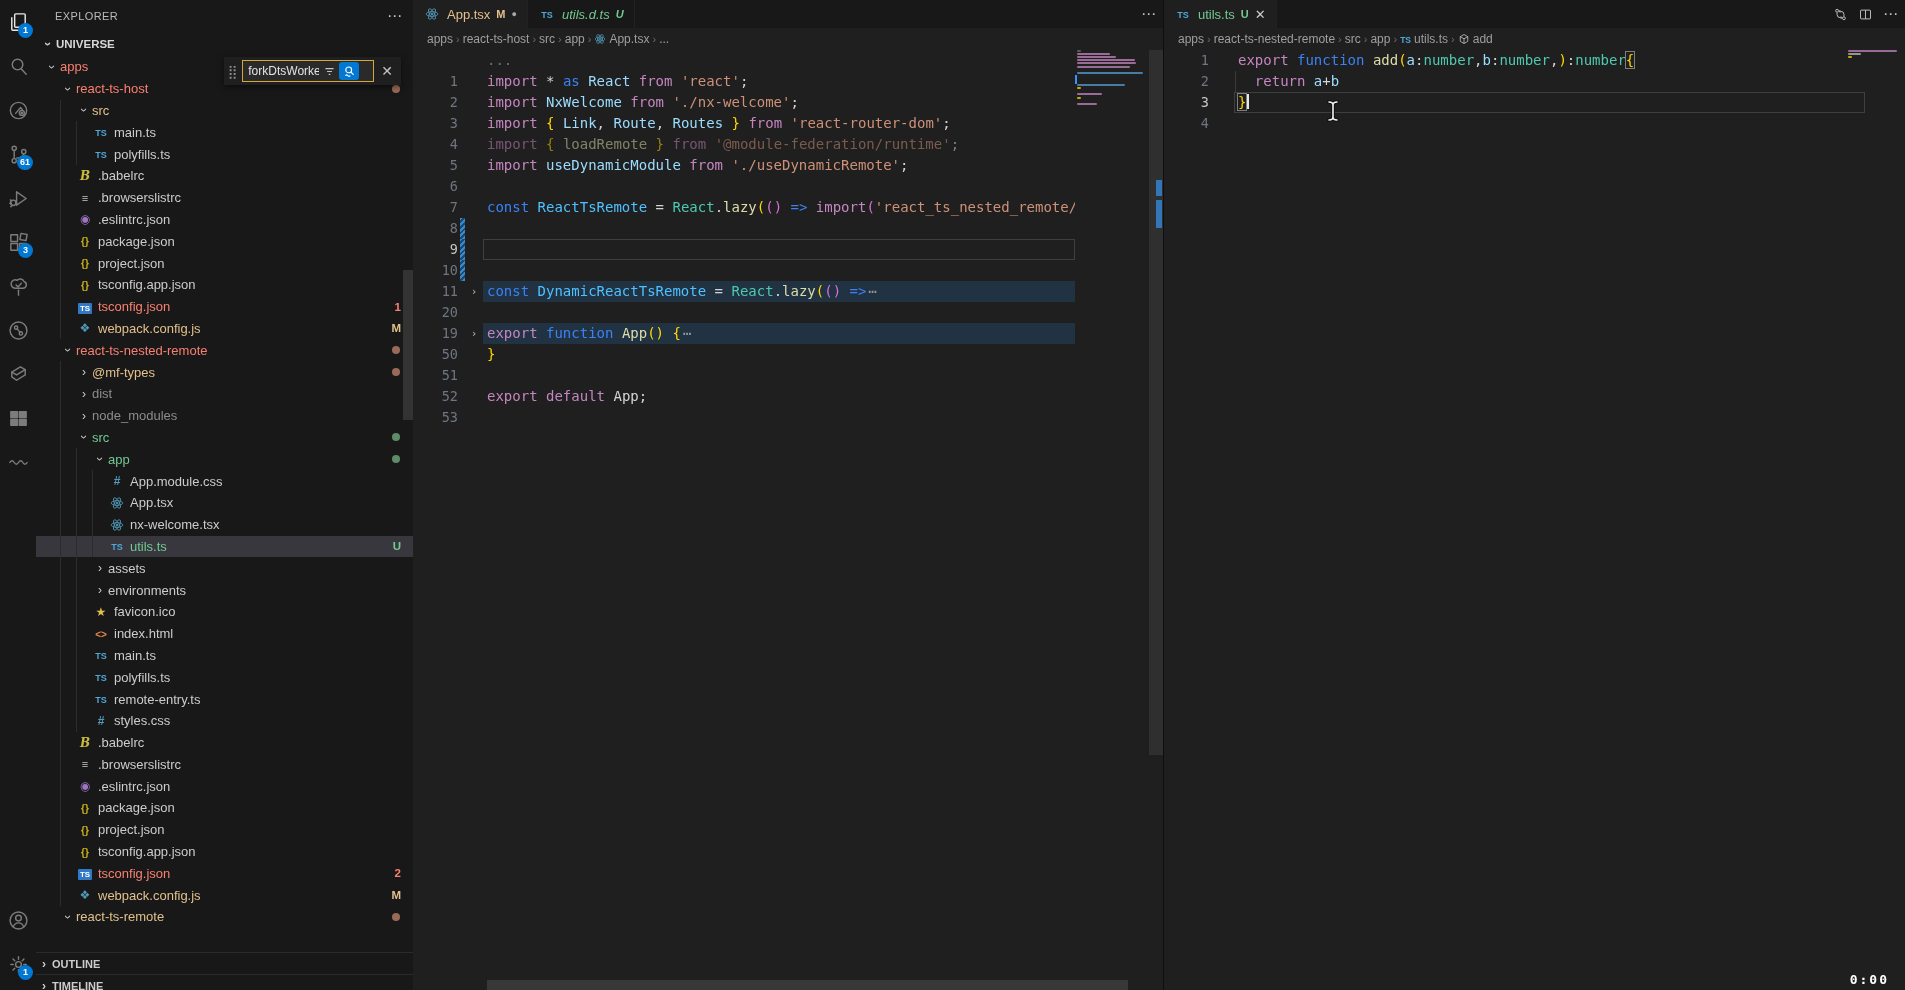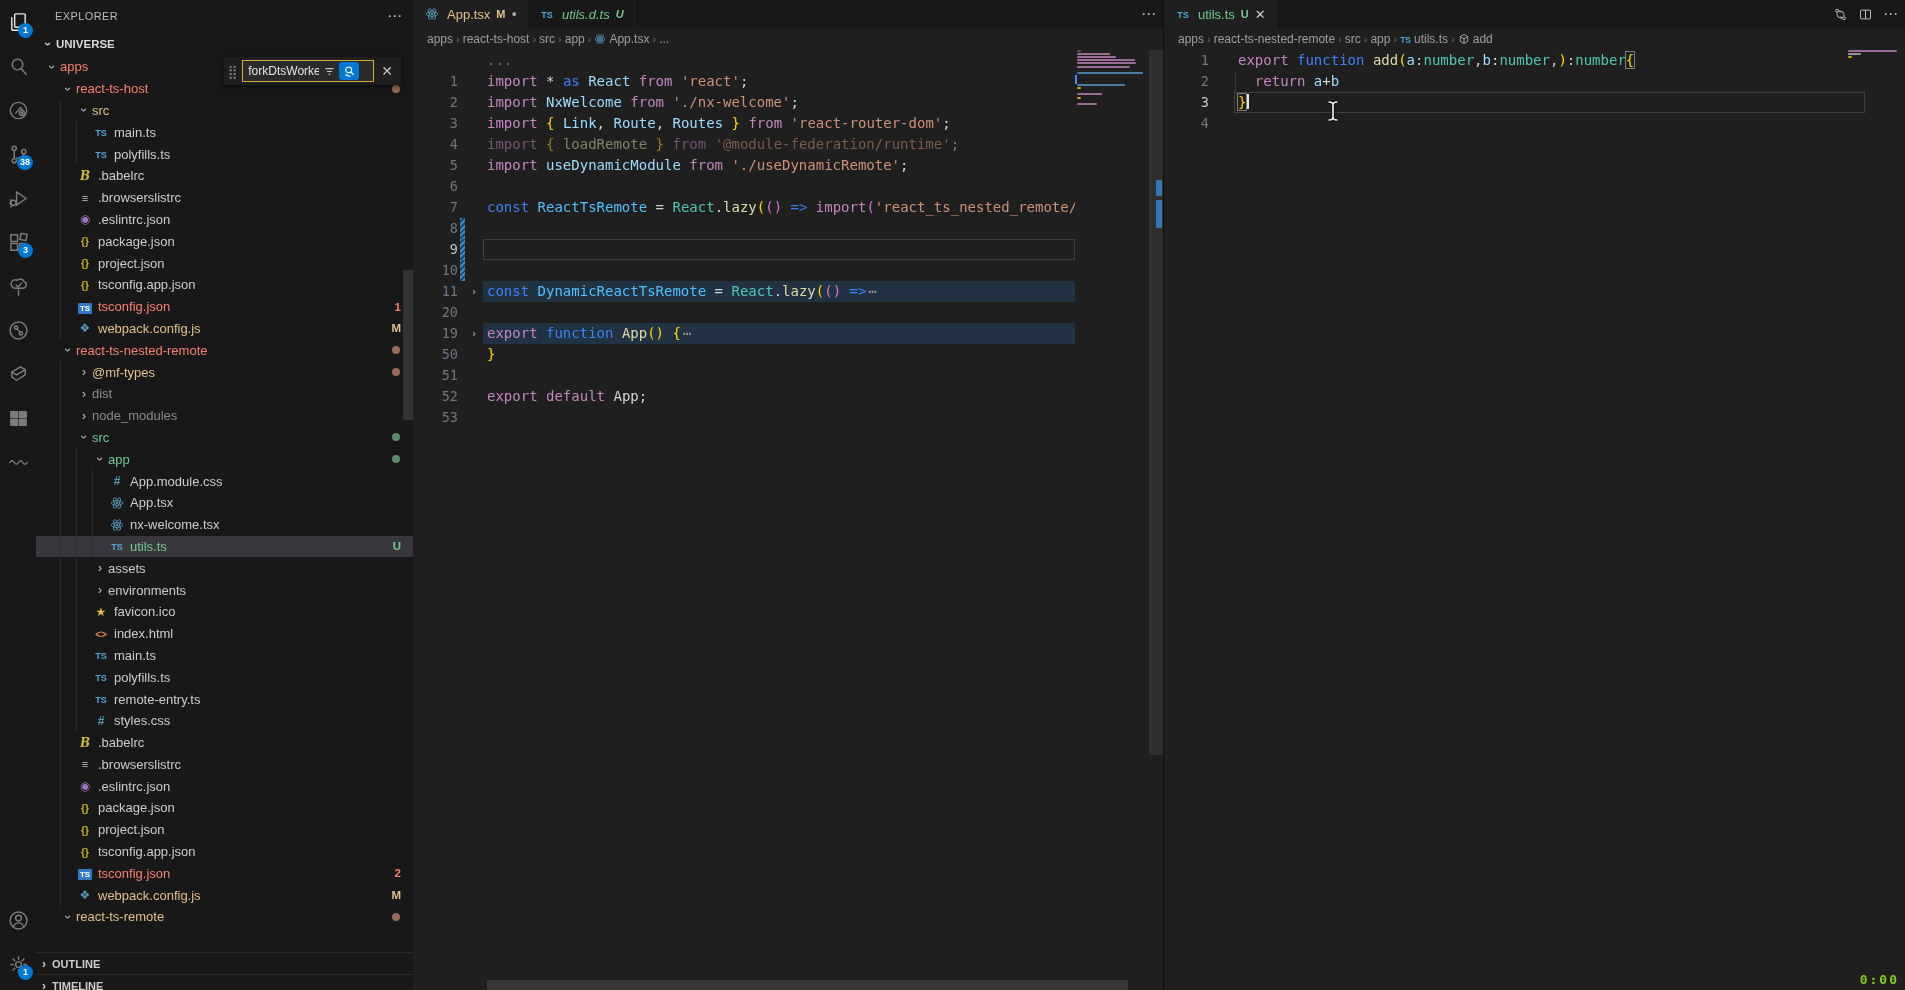--- a/index.html
+++ b/index.html
@@ -95,21 +95,21 @@
   #editor1 .minimap { left:662px; }
   #editor2 .minimap { left:682px; }
   .mm-bar { position:absolute; height:2px; border-radius:1px; opacity:.75; }
   .mm-chg { position:absolute; left:0; width:2px; background:#3794ff; }
   .vscroll { position:absolute; right:0; top:50px; width:14px; }
   .vthumb { position:absolute; left:0; width:14px; background:rgba(121,121,121,.18); }
   .ruler-mark { position:absolute; right:1px; width:6px; background:#3276b8; }
   .hscroll { position:absolute; bottom:0; height:10px; background:rgba(121,121,121,.28); }
 
   .mouse-cursor { position:absolute; left:1325px; top:99px; z-index:9; pointer-events:none; }
-  .timer { position:absolute; right:6px; bottom:3px; font-family:"DejaVu Sans Mono",monospace; font-size:13px; font-weight:bold; color:#84cc16; letter-spacing:2px; z-index:9; }
+  .timer { position:absolute; right:16px; bottom:3px; font-family:"DejaVu Sans Mono",monospace; font-size:13px; font-weight:bold; color:#ffffff; letter-spacing:2px; z-index:9; }
 </style>
 </head>
 <body>
 
 <div id="app">
 
   <div class="activitybar">
     <div class="ab-top" id="ab-top">
         <div class="ab-item active">
           <svg viewBox="0 0 24 24" fill="none" stroke="currentColor" stroke-width="1.5" stroke-linecap="round" stroke-linejoin="round">
@@ -132,21 +132,21 @@
             <circle cx="15.5" cy="14.5" r=".8"></circle>
           </svg>
         </div>
         <div class="ab-item">
           <svg viewBox="0 0 24 24" fill="none" stroke="currentColor" stroke-width="1.5" stroke-linecap="round" stroke-linejoin="round">
             <circle cx="7.5" cy="5.5" r="2.2"></circle>
             <circle cx="7.5" cy="18.5" r="2.2"></circle>
             <circle cx="17.5" cy="9" r="2.2"></circle>
             <path d="M7.5 7.7v8.6M17.5 11.2c0 3-4 4.3-7.5 4.6"></path>
           </svg>
-          <span class="ab-badge">38</span>
+          <span class="ab-badge">61</span>
         </div>
         <div class="ab-item">
           <svg viewBox="0 0 24 24" fill="none" stroke="currentColor" stroke-width="1.5" stroke-linecap="round" stroke-linejoin="round">
             <path d="M10 5l10 7-10 7z"></path>
             <circle cx="6.5" cy="16.5" r="2.8"></circle>
             <path d="M3.5 13.5l1.5 1M3 17h1.5M4 20.5l1.5-1.5"></path>
           </svg>
         </div>
         <div class="ab-item">
           <svg viewBox="0 0 24 24" fill="none" stroke="currentColor" stroke-width="1.5" stroke-linecap="round" stroke-linejoin="round">

